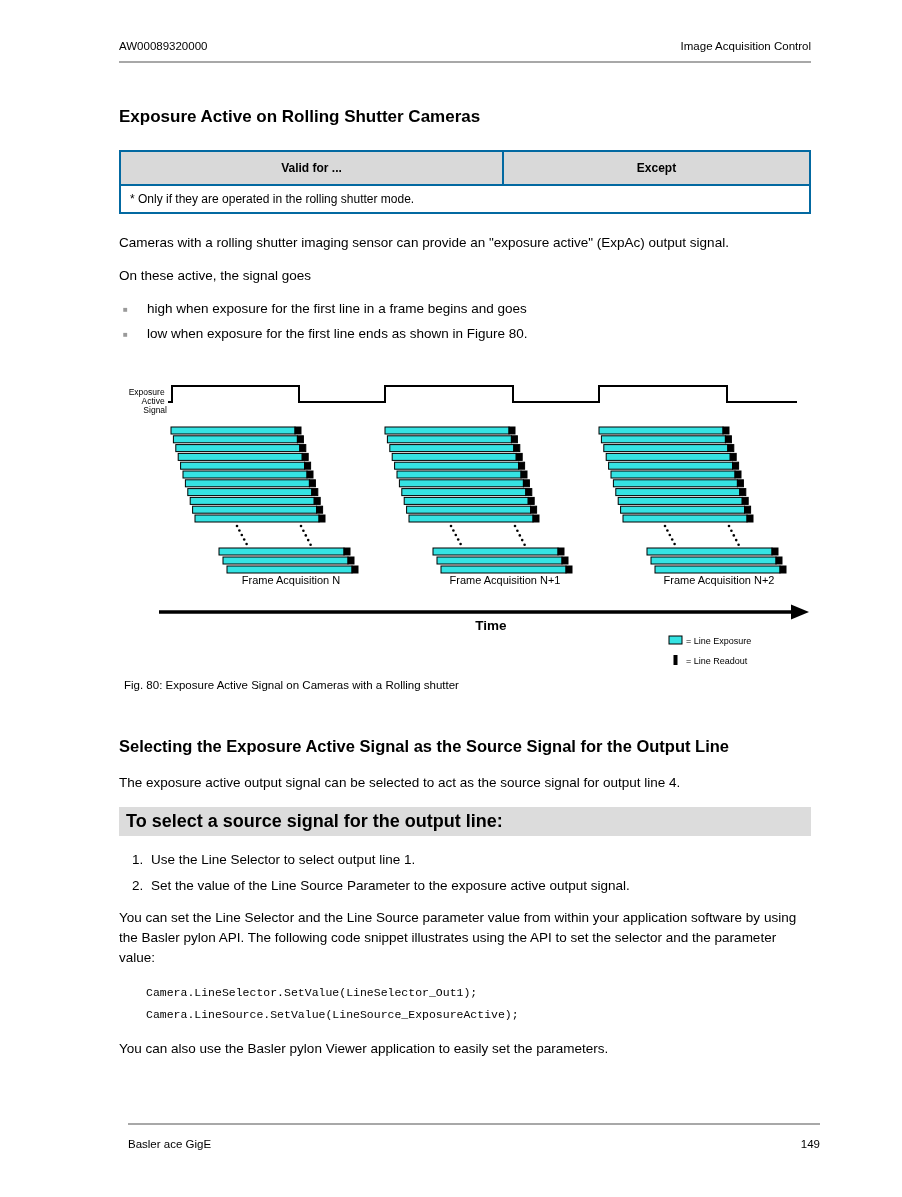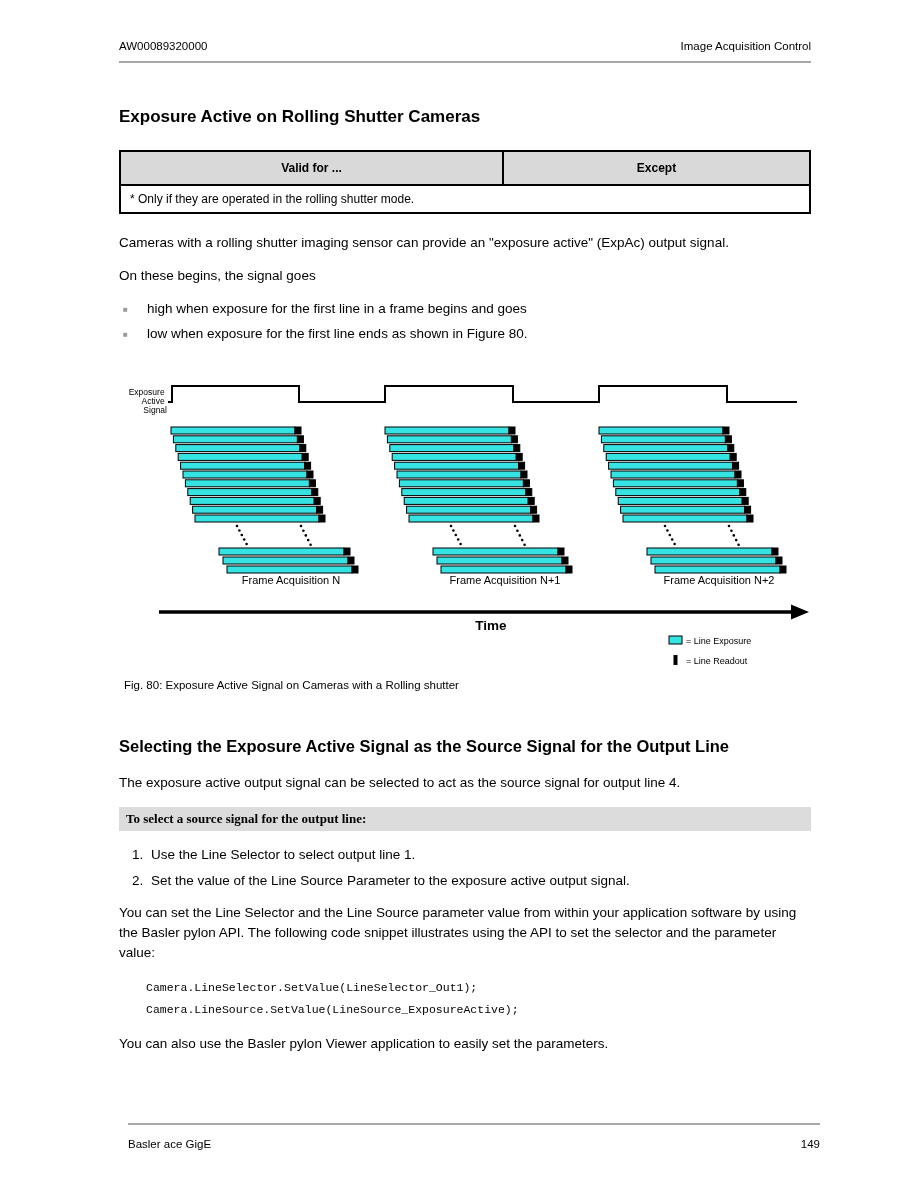--- a/index.html
+++ b/index.html
@@ -17,39 +17,39 @@
   .footer { position:absolute; left:128px; width:692px; top:1123px; }
   .footer-rule { border:none; border-top:2px solid #a8a8a8; margin:0; }
   .footer-row { display:flex; justify-content:space-between; font-size:11.5px; margin-top:13px; }
 
   
   .h1 { font-size:17px; font-weight:bold; margin:44px 0 0 0; }
   .h2 { font-size:16.5px; font-weight:bold; margin:46px 0 0 0; }
 
   
   .spec-table { border-collapse:collapse; width:100%; margin-top:23px; font-size:12px; }
-  .spec-table th, .spec-table td { border:2px solid #000000; }
+  .spec-table th, .spec-table td { border:2px solid #0369a1; }
   .spec-table th { background:#d9d9d9; font-weight:bold; text-align:center; padding:9px 6px; }
   .spec-table td { padding:6px 9px; }
   .col-validfor { width:55.5%; }
 
   
   .body-p { font-size:13.5px; line-height:20px; margin:19px 0 0 0; }
   .body-p.tight { margin-top:13px; }
 
   ul.squares { list-style:none; margin:13px 0 0 0; padding:0; }
   ul.squares li { position:relative; font-size:13.5px; line-height:20px; padding-left:28px; margin-bottom:5px; }
   ul.squares li::before { content:"\25A0"; position:absolute; left:4px; top:1px; font-size:8px; color:#9a9a9a; }
 
   
   .figure { margin-top:25px; }
   .fig-caption { font-size:11.5px; margin-top:4px; padding-left:5px; }
 
   
-  .procedure-bar { background:#dcdcdc; font-weight:bold; font-size:13px; padding:4px 7px; margin-top:14px;font-family:Liberation Serif, serif; }
+  .procedure-bar { background:#dcdcdc; font-weight:bold; font-size:18px; padding:4px 7px; margin-top:14px; }
   ol.steps { margin:14px 0 0 0; padding-left:28px; font-size:13.5px; line-height:20px; }
   ol.steps li { margin-bottom:6px; padding-left:4px; }
 
   .code-block { margin:14px 0 0 27px; font-family:"Liberation Mono","DejaVu Sans Mono",monospace; font-size:11.5px; line-height:22px; }
 
   svg text { font-family:"Liberation Sans", sans-serif; }
 </style>
 </head>
 <body>
 
@@ -70,21 +70,21 @@
         <th class="col-validfor">Valid for ...</th>
         <th>Except</th>
       </tr>
       <tr>
         <td colspan="2">* Only if they are operated in the rolling shutter mode.</td>
       </tr>
     </tbody>
       </table>
 
     <p class="body-p">Cameras with a rolling shutter imaging sensor can provide an "exposure active" (ExpAc) output signal.</p>
-    <p class="body-p tight">On these begins, the signal goes</p>
+    <p class="body-p tight">On these active, the signal goes</p>
 
     <ul class="squares">
       <li>high when exposure for the first line in a frame begins and goes</li>
       <li>low when exposure for the first line ends as shown in Figure 80.</li>
     </ul>
 
     <div class="figure">
       <svg width="692" height="302" viewBox="0 0 692 302">
 
         <text text-anchor="end" font-size="8.5" fill="#000">

